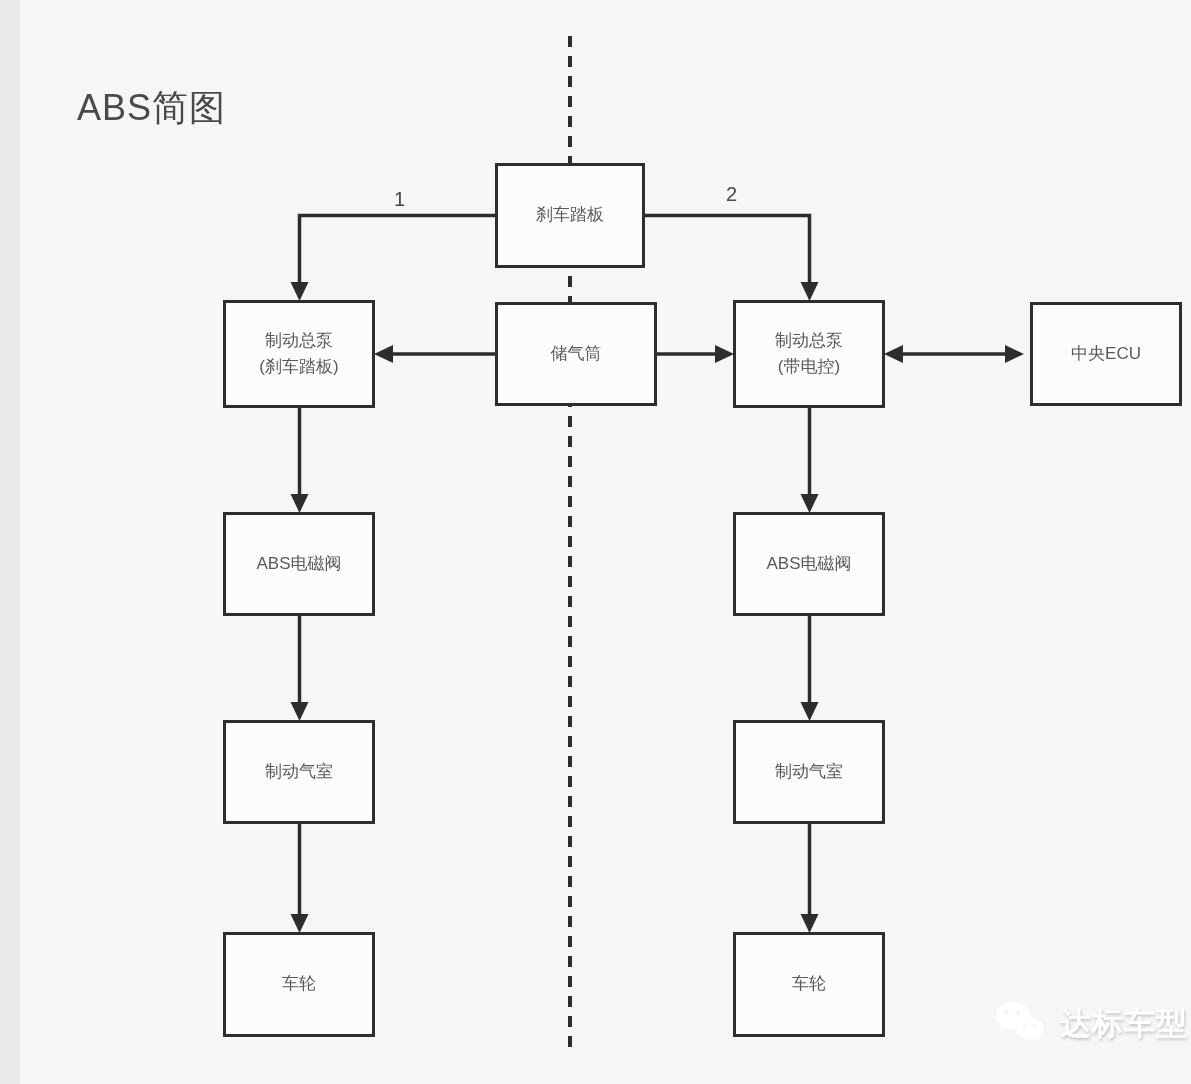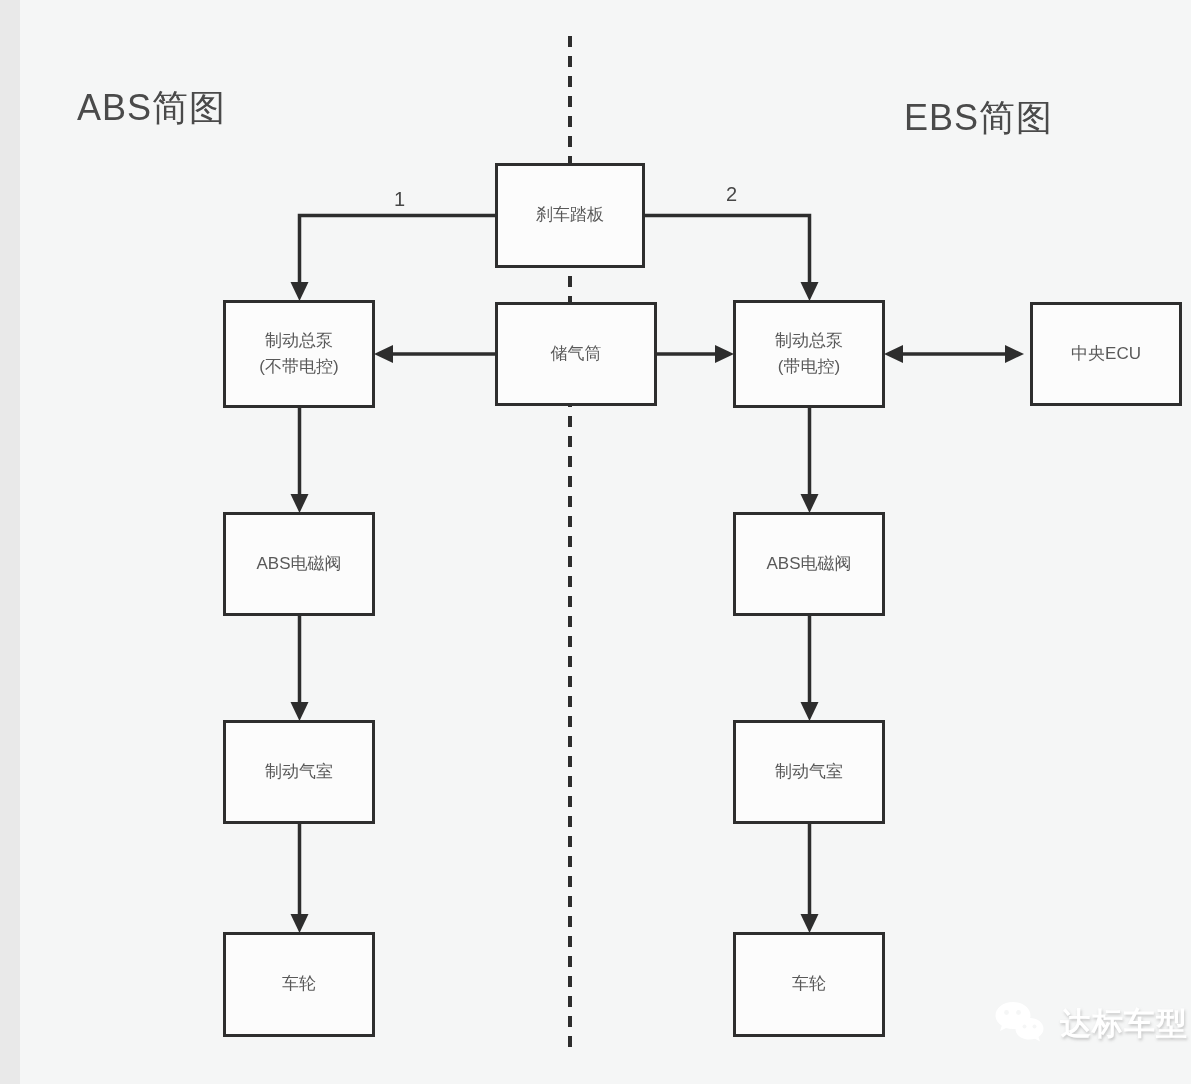--- a/index.html
+++ b/index.html
@@ -104,32 +104,31 @@
       <polygon points="780.5,914 798.5,914 789.5,933"></polygon>
 
       <polygon points="373,345 373,363 354,354"></polygon>
       <polygon points="695,345 695,363 714,354"></polygon>
       <polygon points="883,345 883,363 864,354"></polygon>
       <polygon points="985,345 985,363 1004,354"></polygon>
     </g>
   </svg>
 
   <div class="diagram-title" style="left:57px; top:84px;">ABS简图</div>
-  <div class="diagram-title" style="left:884px; top:94px;">EBS简图</div>
 
   <div class="branch-label" style="left:374px; top:188px;">1</div>
   <div class="branch-label" style="left:706px; top:183px;">2</div>
 
   <div class="box" style="left:475px; top:163px; width:150px; height:105px;align-items:center;">
     <span>刹车踏板</span>
   </div>
 
   <div class="box" style="left:203px; top:300px; width:152px; height:108px;">
     <span>制动总泵</span>
-    <span>(不带电控)</span>
+    <span>(刹车踏板)</span>
   </div>
 
   <div class="box" style="left:475px; top:302px; width:162px; height:104px;">
     <span>储气筒</span>
   </div>
 
   <div class="box" style="left:713px; top:300px; width:152px; height:108px;">
     <span>制动总泵</span>
     <span>(带电控)</span>
   </div>

